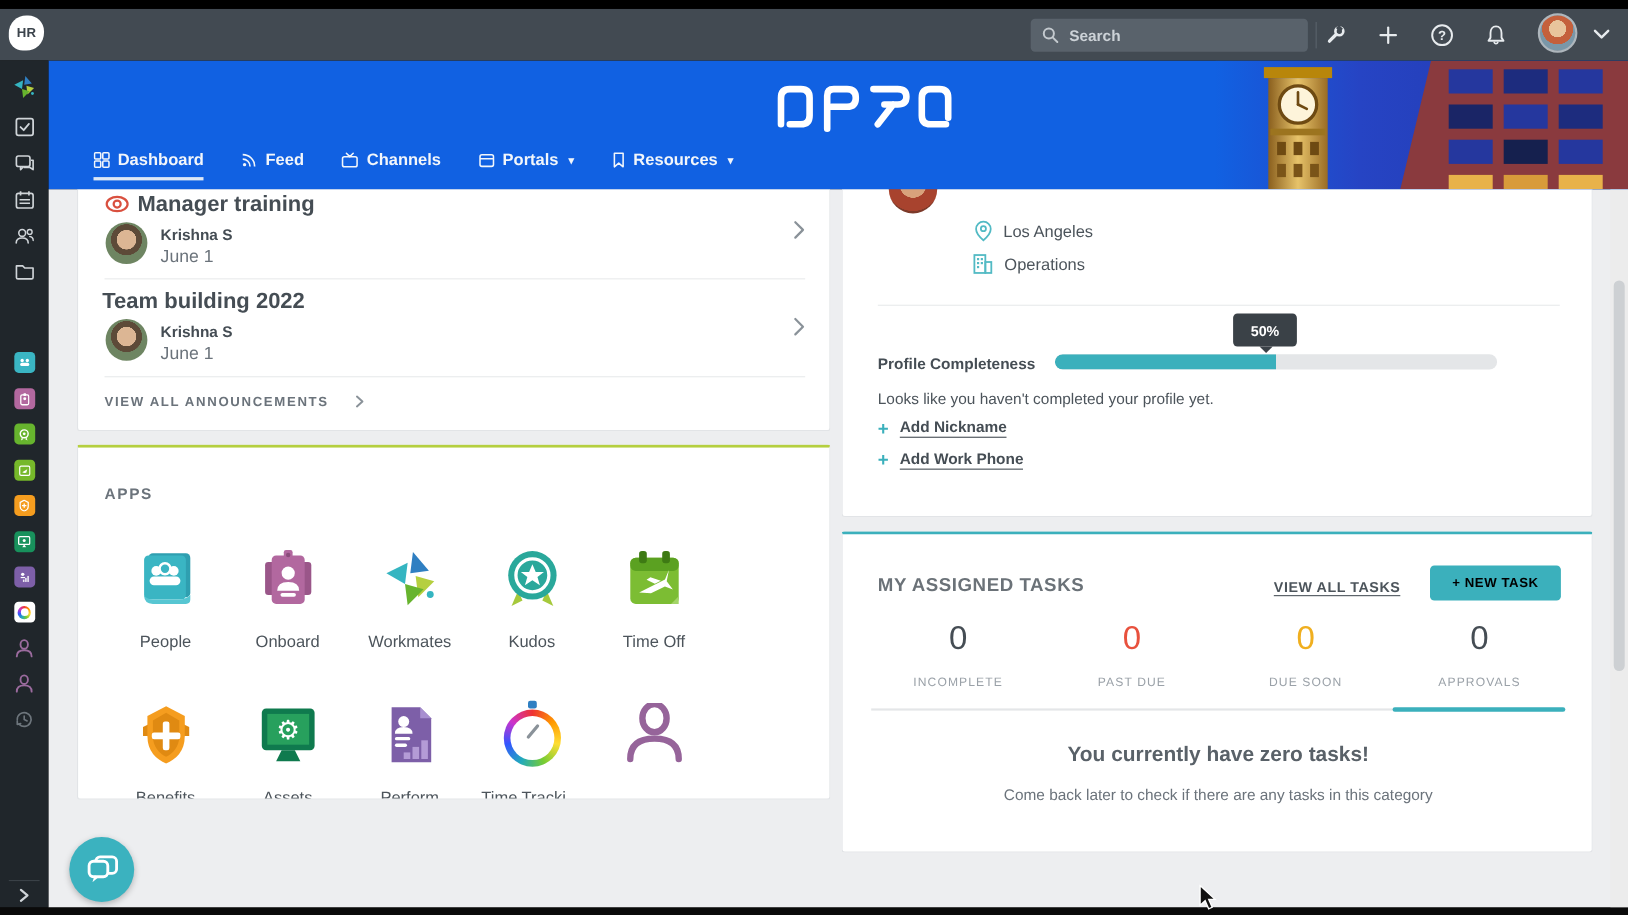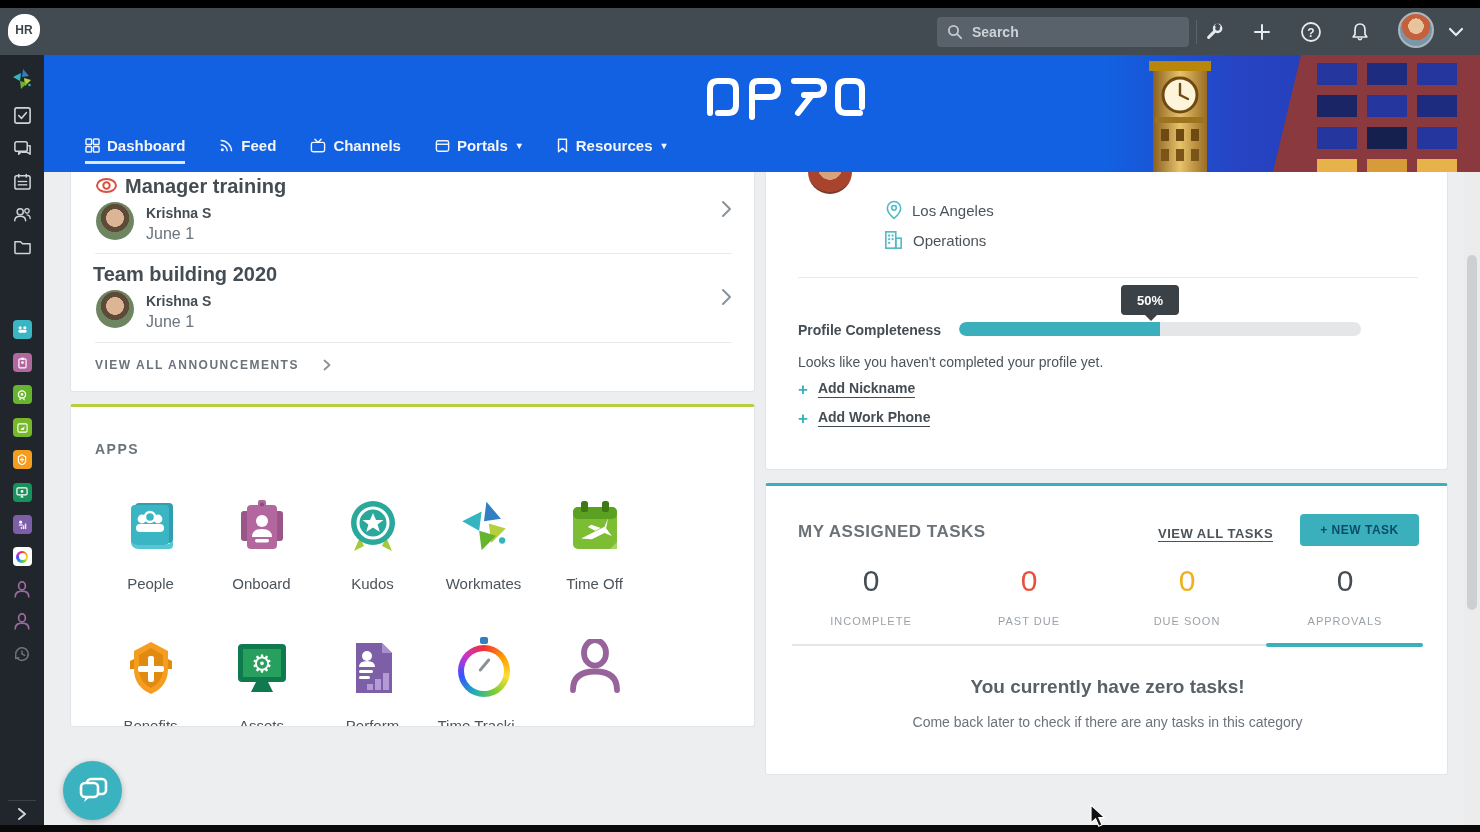--- a/index.html
+++ b/index.html
@@ -78,21 +78,21 @@
   .pc-fill { height:14px; background:#3bb0bc; border-radius:7px 0 0 7px; }
   .pr-msg { position:absolute; left:32px; top:182px; font-size:14px; color:#4c545b; }
   .pr-link { position:absolute; left:32px; display:flex; align-items:center; gap:10px; cursor:pointer; }
   .pr-plus { color:#3bb0bc; font-size:17px; font-weight:bold; line-height:1; }
   .pr-link span.txt { font-size:14px; font-weight:bold; color:#454d54; border-bottom:1px solid #454d54; padding-bottom:1px; }
   .ava-sliver { position:absolute; left:808px; top:150px; width:44px; height:44px; border-radius:50%; background:radial-gradient(circle at 50% 40%, #d8a27c 0 35%, #a8432e 36% 70%, #7c3a2a 71% 100%); z-index:3; }
 
   
   .tk-title { position:absolute; left:32px; top:36px; font-size:17px; font-weight:bold; letter-spacing:.5px; color:#6b7278; }
   .tk-viewall { position:absolute; left:392px; top:40px; font-size:13px; font-weight:bold; letter-spacing:.5px; color:#4c545b; border-bottom:1px solid #4c545b; cursor:pointer; }
-  .tk-newbtn { position:absolute; left:534px; top:28px; width:119px; height:32px; background:#3bb0bc; border:none; border-radius:4px; color:#0c4a6e; font-size:12px; font-weight:bold; letter-spacing:.5px; cursor:pointer; font-family:"Liberation Sans",sans-serif; }
+  .tk-newbtn { position:absolute; left:534px; top:28px; width:119px; height:32px; background:#3bb0bc; border:none; border-radius:4px; color:#000000; font-size:12px; font-weight:bold; letter-spacing:.5px; cursor:pointer; font-family:"Liberation Sans",sans-serif; }
   .tk-stats { position:absolute; left:26px; top:78px; display:flex; }
   .tk-cell { width:158px; text-align:center; cursor:pointer; }
   .tk-num { font-size:30px; font-weight:normal; }
   .tk-lab { margin-top:17px; font-size:11px; letter-spacing:1px; color:#9aa1a8; }
   .c-dark { color:#454d54; } .c-red { color:#e8513d; } .c-amber { color:#f0af1f; }
   .tk-base { position:absolute; left:26px; top:158px; width:631px; height:2px; background:#e4e6e8; }
   .tk-active { position:absolute; left:500px; top:157px; width:157px; height:4px; background:#3bb0bc; border-radius:2px; }
   .tk-empty-t { position:absolute; left:0; top:190px; width:683px; text-align:center; font-size:19px; font-weight:bold; color:#596168; }
   .tk-empty-s { position:absolute; left:0; top:228px; width:683px; text-align:center; font-size:14px; color:#6b737b; }
 
@@ -427,21 +427,21 @@
     <div class="ava" style="left:25px; top:30px;"></div>
     <div class="ann-name" style="top:33px;">Krishna S</div>
     <div class="ann-date" style="top:53px;">June 1</div>
     <div class="ann-chev" style="top:28px;">
       <svg width="11" height="18" viewBox="0 0 11 18">
           <polyline points="2,2 9,9 2,16" fill="none" stroke="#8a9299" stroke-width="2" stroke-linecap="round" stroke-linejoin="round"></polyline>
         </svg>
     </div>
     <div class="h-div" style="top:81px;"></div>
 
-    <div class="ann-title" style="left:22px; top:91px;">Team building 2020</div>
+    <div class="ann-title" style="left:22px; top:91px;">Team building 2022</div>
     <div class="ava" style="left:25px; top:118px;"></div>
     <div class="ann-name" style="top:121px;">Krishna S</div>
     <div class="ann-date" style="top:141px;">June 1</div>
     <div class="ann-chev" style="top:116px;">
       <svg width="11" height="18" viewBox="0 0 11 18">
           <polyline points="2,2 9,9 2,16" fill="none" stroke="#8a9299" stroke-width="2" stroke-linecap="round" stroke-linejoin="round"></polyline>
         </svg>
     </div>
     <div class="h-div" style="top:170px;"></div>
 
@@ -483,42 +483,42 @@
               <circle cx="29" cy="24" r="6" fill="#fff"></circle>
               <path d="M19 40 q0-8 10-8 q10 0 10 8 z" fill="#fff"></path>
               <rect x="22" y="42" width="14" height="3.4" rx="1.7" fill="#fff"></rect>
             </svg>
         </div>
         <div class="tlabel">Onboard</div>
       </div>
 
       <div class="tile">
         <div class="ibox">
+          <svg width="60" height="58" viewBox="0 0 48 48">
+              <polygon points="26,4 38,18 24,20" fill="#2f7fc2"></polygon>
+              <polygon points="6,20 22,12 20,28" fill="#35b5c1"></polygon>
+              <polygon points="42,26 28,22 30,38" fill="#b5cf3f"></polygon>
+              <polygon points="22,44 20,28 34,32" fill="#67b42e"></polygon>
+              <circle cx="39" cy="36" r="2.6" fill="#35b5c1"></circle>
+            </svg>
+        </div>
+        <div class="tlabel">Workmates</div>
+      </div>
+
+      <div class="tile">
+        <div class="ibox">
           <svg width="58" height="58" viewBox="0 0 58 58">
               <polygon points="16,40 10,54 20,49" fill="#a6c93c"></polygon>
               <polygon points="42,40 48,54 38,49" fill="#a6c93c"></polygon>
               <circle cx="29" cy="26" r="22" fill="#2aa89b"></circle>
               <circle cx="29" cy="26" r="15" fill="none" stroke="#fff" stroke-width="3"></circle>
               <polygon points="29,16 32,23 39.5,23 33.6,27.6 35.8,35 29,30.6 22.2,35 24.4,27.6 18.5,23 26,23" fill="#fff"></polygon>
             </svg>
         </div>
         <div class="tlabel">Kudos</div>
-      </div>
-
-      <div class="tile">
-        <div class="ibox">
-          <svg width="60" height="58" viewBox="0 0 48 48">
-              <polygon points="26,4 38,18 24,20" fill="#2f7fc2"></polygon>
-              <polygon points="6,20 22,12 20,28" fill="#35b5c1"></polygon>
-              <polygon points="42,26 28,22 30,38" fill="#b5cf3f"></polygon>
-              <polygon points="22,44 20,28 34,32" fill="#67b42e"></polygon>
-              <circle cx="39" cy="36" r="2.6" fill="#35b5c1"></circle>
-            </svg>
-        </div>
-        <div class="tlabel">Workmates</div>
       </div>
 
       <div class="tile">
         <div class="ibox">
           <svg width="58" height="58" viewBox="0 0 58 58">
               <rect x="7" y="10" width="44" height="42" rx="5" fill="#7cbd33"></rect>
               <rect x="7" y="10" width="44" height="12" rx="5" fill="#5ba121"></rect>
               <rect x="15" y="4" width="7" height="11" rx="2.6" fill="#3e7a14"></rect>
               <rect x="36" y="4" width="7" height="11" rx="2.6" fill="#3e7a14"></rect>
               <polygon points="44,52 51,45 51,52" fill="#a3d468"></polygon>

